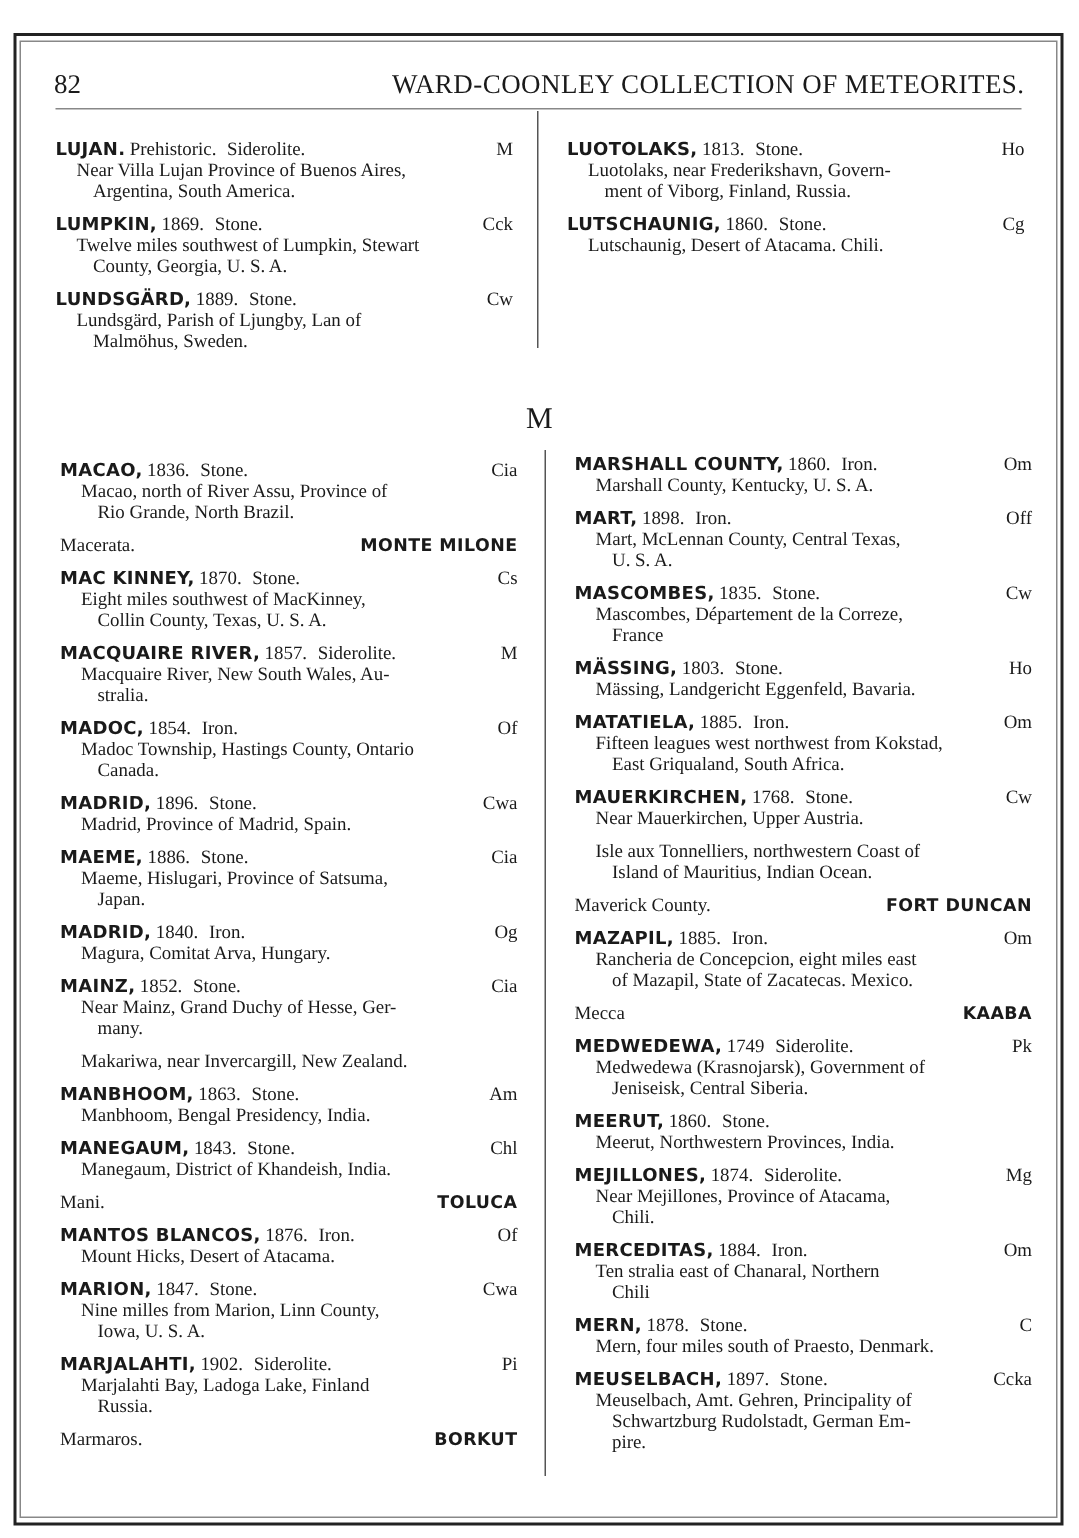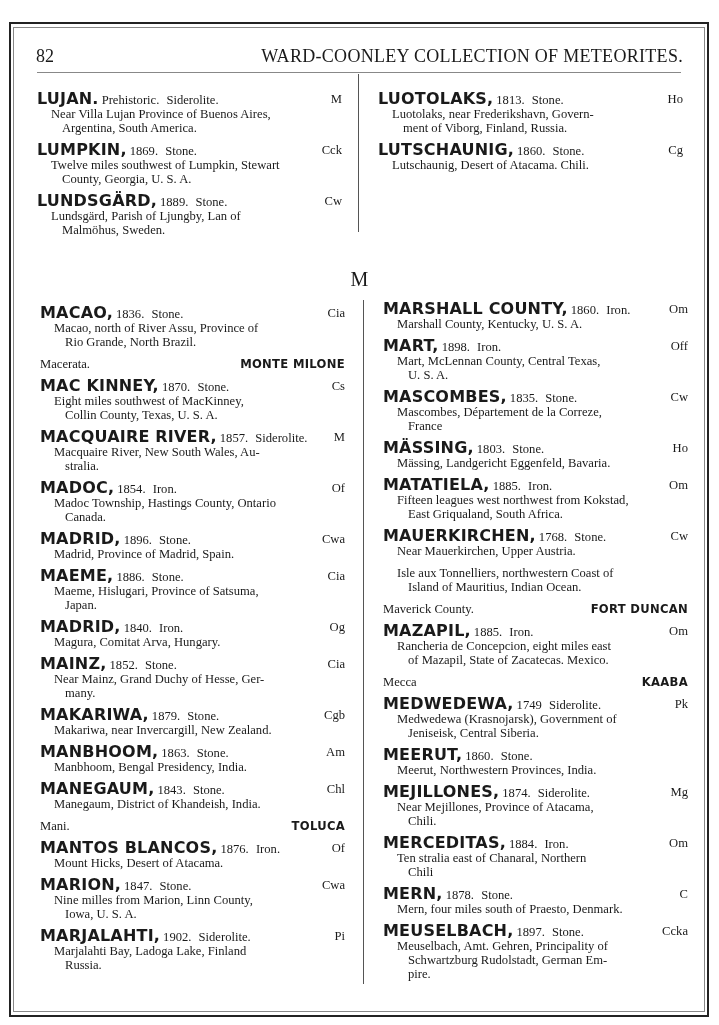--- a/index.html
+++ b/index.html
@@ -17,21 +17,21 @@
   .col.left-top { left: 37px; top: 92px; }
   .col.right-top { left: 378px; top: 92px; }
   .col.left-main { left: 40px; top: 306px; }
   .col.right-main { left: 383px; top: 302px; }
   .divider-top { position: absolute; left: 358px; top: 74px; width: 1px; height: 158px; background: #555; }
   .divider-main { position: absolute; left: 363px; top: 300px; width: 1px; height: 684px; background: #555; }
   .section-letter { position: absolute; top: 268px; left: 0; width: 719px; text-align: center; font-size: 20px; }
   .entry { margin-bottom: 8px; }
   .entry-head { display: flex; justify-content: space-between; white-space: nowrap; }
   .entry-head .lhs { white-space: nowrap; }
-  .name { font-family: "DejaVu Sans", sans-serif; font-weight: bold; font-size: 16px; letter-spacing: 0.2px; }
+  .name { font-family: "DejaVu Sans", sans-serif; font-weight: bold; font-size: 12px; letter-spacing: 0.2px; }
   .meta { margin-left: 3px; word-spacing: 4px; }
   .code { text-align: right; }
   .desc { padding-left: 14px; text-align: justify; text-align-last: left; }
   .desc .l2 { padding-left: 11px; display: block; }
   .xref { display: flex; justify-content: space-between; margin-bottom: 8px; }
   .xref .target { font-family: "DejaVu Sans", sans-serif; font-weight: bold; font-size: 11.6px; letter-spacing: 0.3px; text-align: right; }
 </style>
 </head>
 <body>
 
@@ -144,24 +144,20 @@
       <div class="desc"><span class="l1">Magura, Comitat Arva, Hungary.</span></div>
     </div>
     <div class="entry">
       <div class="entry-head">
         <span class="lhs"><span class="name">MAINZ,</span><span class="meta">1852.  Stone.</span></span>
         <span class="code">Cia</span>
       </div>
       <div class="desc"><span class="l1">Near Mainz, Grand Duchy of Hesse, Ger-</span><span class="l2">many.</span></div>
     </div>
     <div class="entry">
-      <div class="entry-head">
-        <span class="lhs"><span class="name">MAKARIWA,</span><span class="meta">1879.  Stone.</span></span>
-        <span class="code">Cgb</span>
-      </div>
       <div class="desc"><span class="l1">Makariwa, near Invercargill, New Zealand.</span></div>
     </div>
     <div class="entry">
       <div class="entry-head">
         <span class="lhs"><span class="name">MANBHOOM,</span><span class="meta">1863.  Stone.</span></span>
         <span class="code">Am</span>
       </div>
       <div class="desc"><span class="l1">Manbhoom, Bengal Presidency, India.</span></div>
     </div>
     <div class="entry">
@@ -189,20 +185,24 @@
       </div>
       <div class="desc"><span class="l1">Nine milles from Marion, Linn County,</span><span class="l2">Iowa, U. S. A.</span></div>
     </div>
     <div class="entry">
       <div class="entry-head">
         <span class="lhs"><span class="name">MARJALAHTI,</span><span class="meta">1902.  Siderolite.</span></span>
         <span class="code">Pi</span>
       </div>
       <div class="desc"><span class="l1">Marjalahti Bay, Ladoga Lake, Finland</span><span class="l2">Russia.</span></div>
     </div>
+    <div class="xref">
+      <span class="from">Marmaros.</span>
+      <span class="target">BORKUT</span>
+    </div>
   </div>
 <div class="col right-main">
     <div class="entry">
       <div class="entry-head">
         <span class="lhs"><span class="name">MARSHALL COUNTY,</span><span class="meta">1860.  Iron.</span></span>
         <span class="code">Om</span>
       </div>
       <div class="desc"><span class="l1">Marshall County, Kentucky, U. S. A.</span></div>
     </div>
     <div class="entry">

